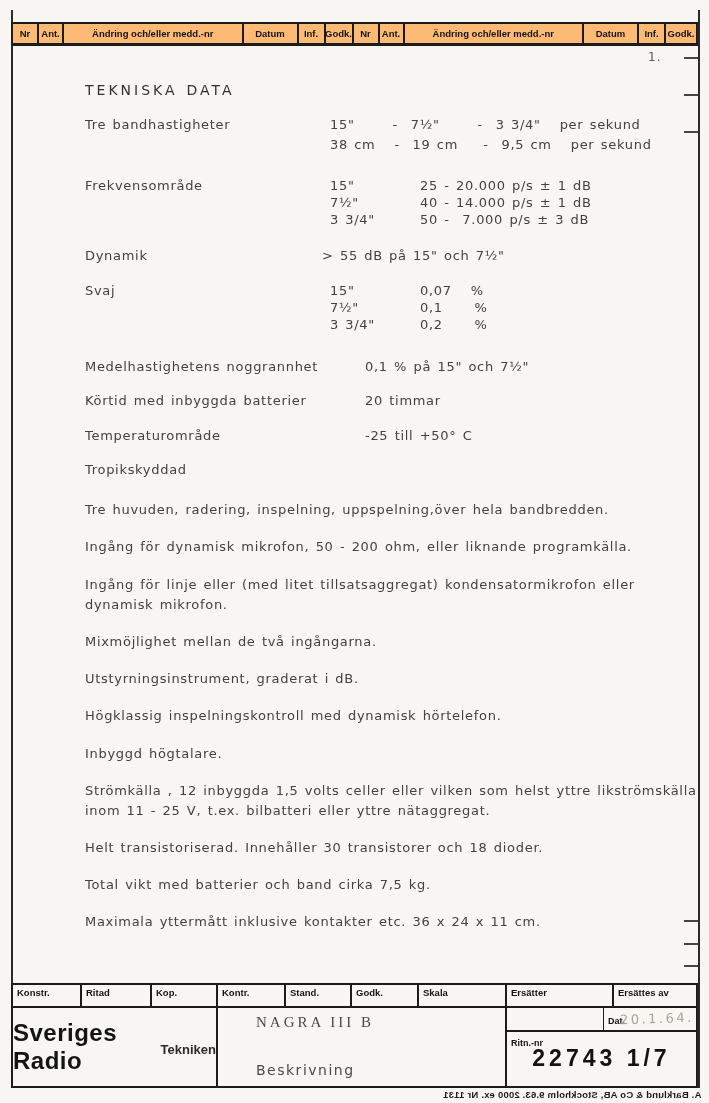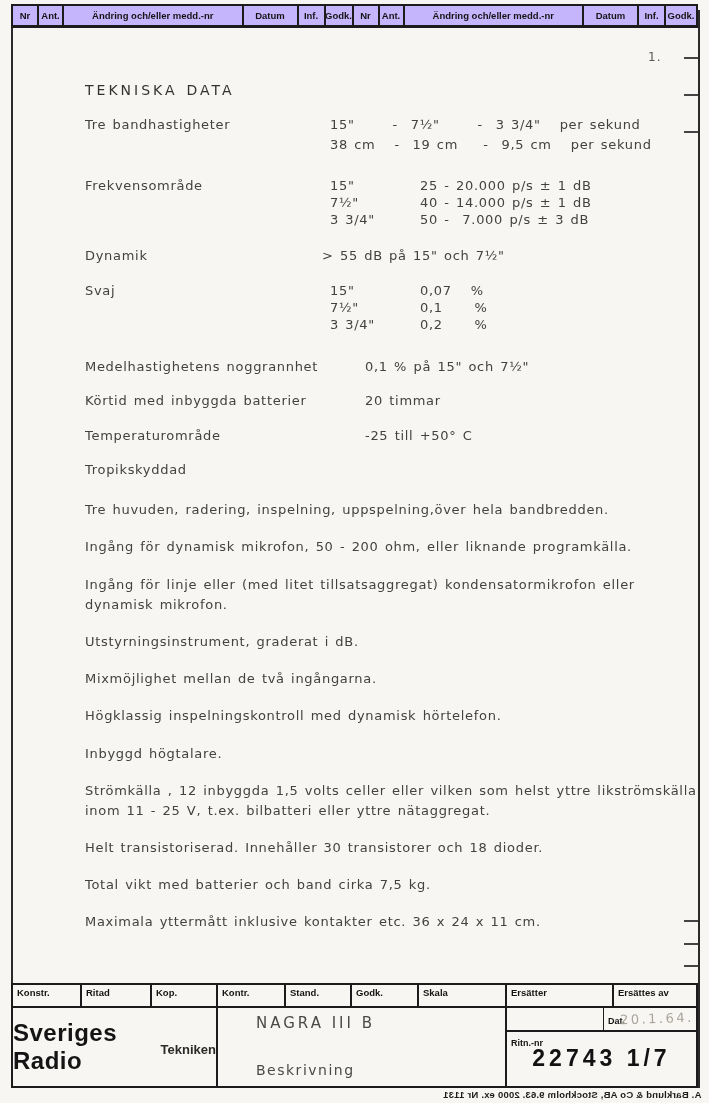--- a/index.html
+++ b/index.html
@@ -7,22 +7,22 @@
     position:relative;width:709px;height:1103px;margin:0 auto;
     background:#f7f6f2;overflow:hidden;
     font-family:"DejaVu Sans",sans-serif;color:#3e3e3e;
   }
   
   .frame{position:absolute;left:11px;top:10px;width:685px;height:1078px;
     border-left:2px solid #2a2a2a;border-right:2px solid #2a2a2a;}
   .tick{position:absolute;right:11px;width:14px;height:2px;background:#444;}
 
   
-  .rev-header{position:absolute;left:11px;top:4px;width:687px;height:24px;
-    display:flex;border:2px solid #1c1c1c;border-bottom-width:3px;box-sizing:border-box;background:#c4b5fd;}
+  .rev-header{position:absolute;left:11px;top:22px;width:687px;height:24px;
+    display:flex;border:2px solid #1c1c1c;border-bottom-width:3px;box-sizing:border-box;background:#fdba74;}
   .rev-cell{border-right:2px solid #1c1c1c;display:flex;align-items:center;justify-content:center;
     font-family:"Liberation Sans",sans-serif;font-weight:bold;font-size:9.5px;color:#141414;
     white-space:nowrap;overflow:hidden;box-sizing:border-box;}
   .rev-cell:last-child{border-right:none;}
 
   .page-number{position:absolute;left:648px;top:50px;font-size:12px;color:#5a5a5a;letter-spacing:1px;}
 
   
   .content{position:absolute;left:85px;top:34px;width:612px;
     font-size:13px;letter-spacing:0.7px;word-spacing:1.5px;line-height:20px;color:#424242;}
@@ -42,21 +42,21 @@
   .tb-cell{border-right:2px solid #1c1c1c;box-sizing:border-box;padding:2px 4px;
     font-family:"Liberation Sans",sans-serif;font-weight:bold;font-size:9.5px;color:#141414;white-space:nowrap;overflow:hidden;}
   .tb-cell:last-child{border-right:none;}
   .tb-row2{display:flex;flex:1;}
   .tb-company{width:205px;border-right:2px solid #1c1c1c;box-sizing:border-box;
     display:flex;flex-direction:row;align-items:center;justify-content:center;}
   .company-name{font-family:"Liberation Sans",sans-serif;font-weight:bold;font-size:24px;color:#141414;letter-spacing:0.5px;}
   .company-dept{font-family:"Liberation Sans",sans-serif;font-weight:bold;font-size:13px;color:#2a2a2a;margin-top:4px;}
   .tb-project{width:289px;border-right:2px solid #1c1c1c;box-sizing:border-box;
     display:flex;flex-direction:column;justify-content:space-between;padding:6px 6px 8px 38px;}
-  .project-name{font-size:15px;letter-spacing:3px;color:#4a4a4a;}
+  .project-name{font-size:15px;letter-spacing:3px;color:#4a4a4a;font-family:Liberation Serif, serif;}
   .doc-type{font-size:14px;letter-spacing:1.5px;color:#4a4a4a;}
   .tb-right{flex:1;display:flex;flex-direction:column;}
   .tb-date-row{display:flex;height:24px;border-bottom:2px solid #1c1c1c;box-sizing:border-box;}
   .tb-date-spacer{width:97px;border-right:1.5px solid #1c1c1c;box-sizing:border-box;}
   .tb-date{flex:1;position:relative;padding:1px 4px;}
   .date-label{font-family:"Liberation Sans",sans-serif;font-weight:bold;font-size:9px;color:#141414;}
   .date-value{position:absolute;left:16px;top:3px;font-size:13px;letter-spacing:2.5px;
     color:#aaa49a;transform:rotate(-2deg);}
   .tb-ritn{flex:1;position:relative;padding:6px 4px;}
   .ritn-label{font-family:"Liberation Sans",sans-serif;font-weight:bold;font-size:9px;color:#141414;}
@@ -152,22 +152,22 @@
       <span class="sl">Temperaturområde</span>
       <span class="scm">-25 till +50° C</span>
     </div>
     <div class="spec-row" style="margin-top:17px">
       <span class="sl">Tropikskyddad</span>
     </div>
 
     <div class="para" style="margin-top:23px">Tre huvuden, radering, inspelning, uppspelning,över hela bandbredden.</div>
     <div class="para">Ingång för dynamisk mikrofon, 50 - 200 ohm, eller liknande programkälla.</div>
     <div class="para" style="margin-top:18px">Ingång för linje eller (med litet tillsatsaggregat) kondensatormikrofon eller dynamisk mikrofon.</div>
+    <div class="para">Mixmöjlighet mellan de två ingångarna.</div>
     <div class="para">Utstyrningsinstrument, graderat i dB.</div>
-    <div class="para">Mixmöjlighet mellan de två ingångarna.</div>
     <div class="para">Högklassig inspelningskontroll med dynamisk hörtelefon.</div>
     <div class="para" style="margin-top:18px">Inbyggd högtalare.</div>
     <div class="para">Strömkälla , 12 inbyggda 1,5 volts celler eller vilken som helst yttre likströmskälla inom 11 - 25 V, t.ex. bilbatteri eller yttre nätaggregat.</div>
     <div class="para">Helt transistoriserad. Innehåller 30 transistorer och 18 dioder.</div>
     <div class="para">Total vikt med batterier och band cirka 7,5 kg.</div>
     <div class="para">Maximala yttermått inklusive kontakter etc. 36 x 24 x 11 cm.</div>
   </div>
 
   <div class="title-block">
     <div class="tb-row1">

